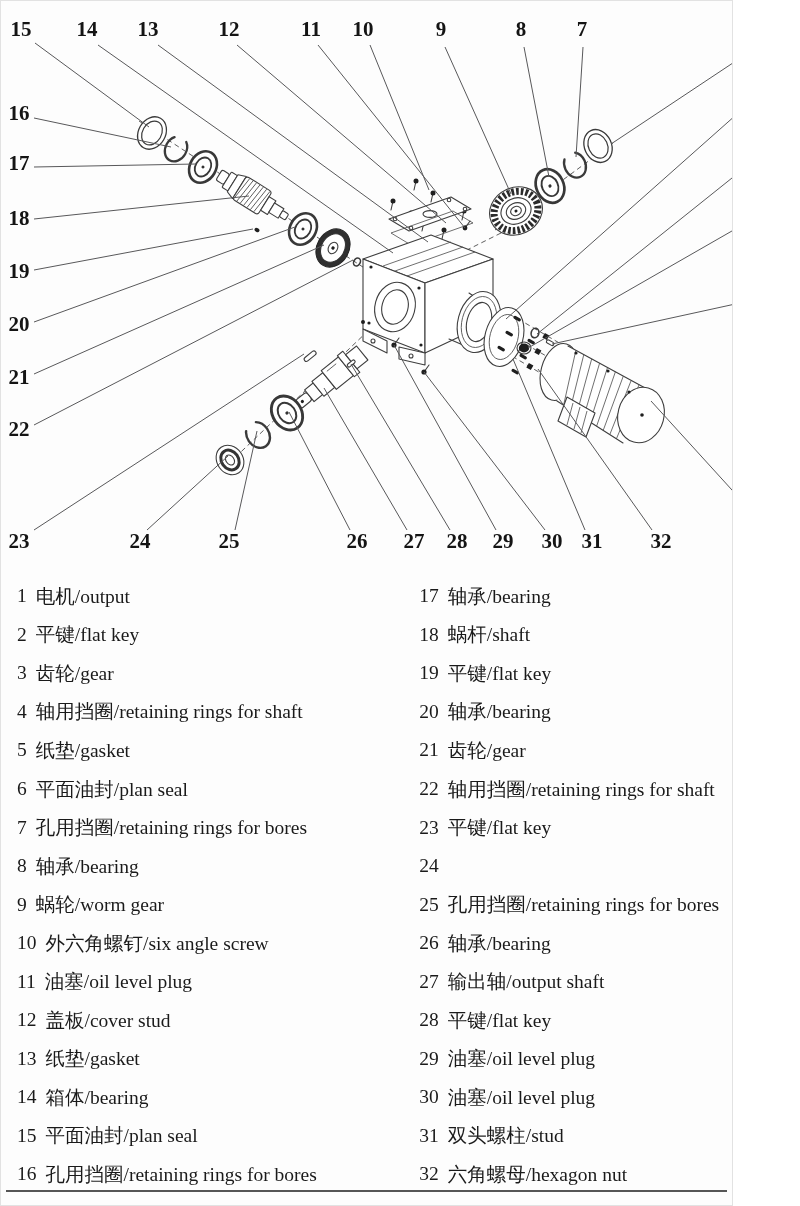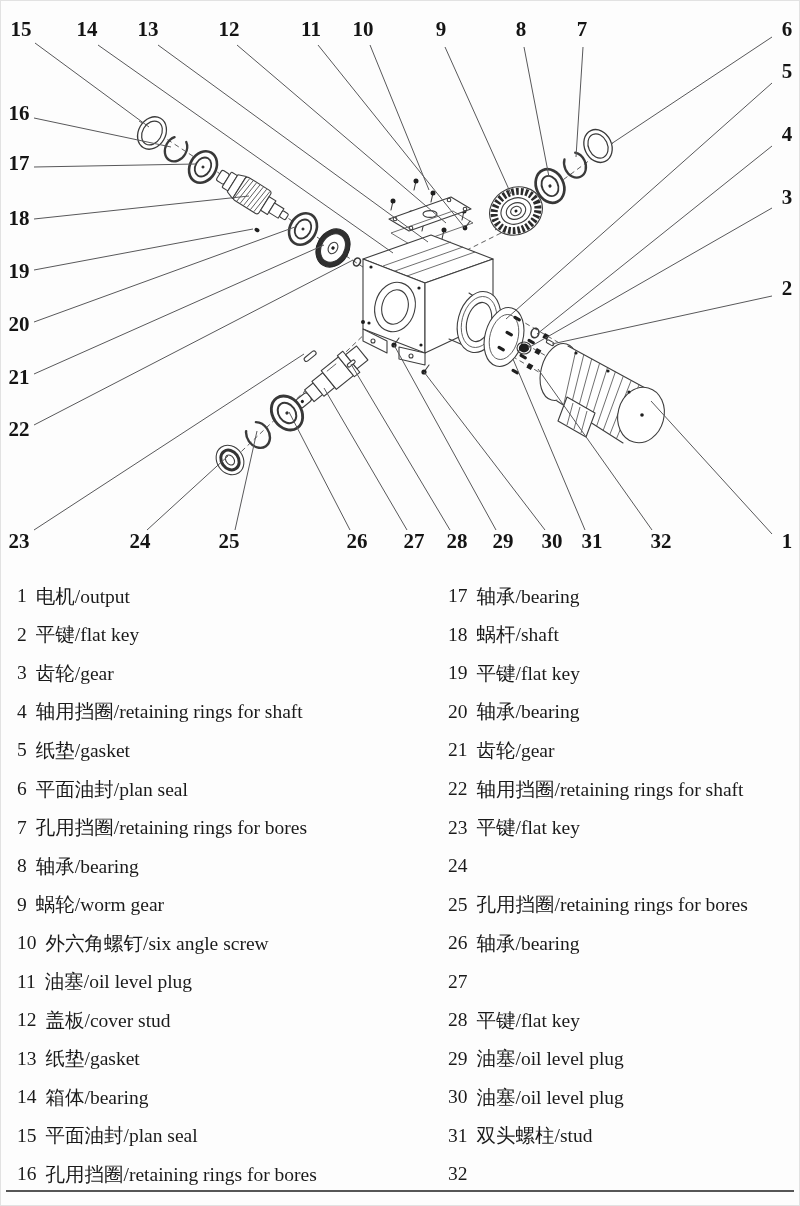--- a/index.html
+++ b/index.html
@@ -1,16 +1,16 @@
 <!DOCTYPE html>
 <html><head>
 <meta charset="utf-8">
 <style>
   html,body{margin:0;padding:0;background:#ffffff;}
-  .page{position:relative;width:800px;height:1206px;background:#fdfdfd;
+  .page{position:relative;width:733px;height:1206px;background:#fdfdfd;
         font-family:"Liberation Serif","DejaVu Serif",serif;color:#1a1a1a;
         border:1px solid #e2e2e2;box-sizing:border-box;overflow:hidden;}
   .diagram{position:relative;width:800px;height:572px;}
   .diagram svg{display:block;}
   
   .pt  {fill:none;stroke:#3e3e3e;stroke-width:1.1;stroke-linejoin:round;stroke-linecap:round;}
   .ptw {fill:#ffffff;stroke:#3e3e3e;stroke-width:1.1;stroke-linejoin:round;stroke-linecap:round;}
   .thin{fill:none;stroke:#4a4a4a;stroke-width:.8;}
   .dark{fill:#1f1f1f;stroke:none;}
   .dash{fill:none;stroke:#4c4c4c;stroke-width:.9;stroke-dasharray:5 3.5;}
@@ -424,37 +424,39 @@
         <li>
           <span class="num">25</span>
           <span class="nm">孔用挡圈/retaining rings for bores</span>
         </li>
         <li>
           <span class="num">26</span>
           <span class="nm">轴承/bearing</span>
         </li>
         <li>
           <span class="num">27</span>
+          <span class="nm">输出轴/output shaft</span>
         </li>
         <li>
           <span class="num">28</span>
           <span class="nm">平键/flat key</span>
         </li>
         <li>
           <span class="num">29</span>
           <span class="nm">油塞/oil level plug</span>
         </li>
         <li>
           <span class="num">30</span>
           <span class="nm">油塞/oil level plug</span>
         </li>
         <li>
           <span class="num">31</span>
           <span class="nm">双头螺柱/stud</span>
         </li>
         <li>
           <span class="num">32</span>
+          <span class="nm">六角螺母/hexagon nut</span>
         </li>
       </ul>
   </div>
 
   <div class="bottom-rule"></div>
 </div>
 
 </body></html>

